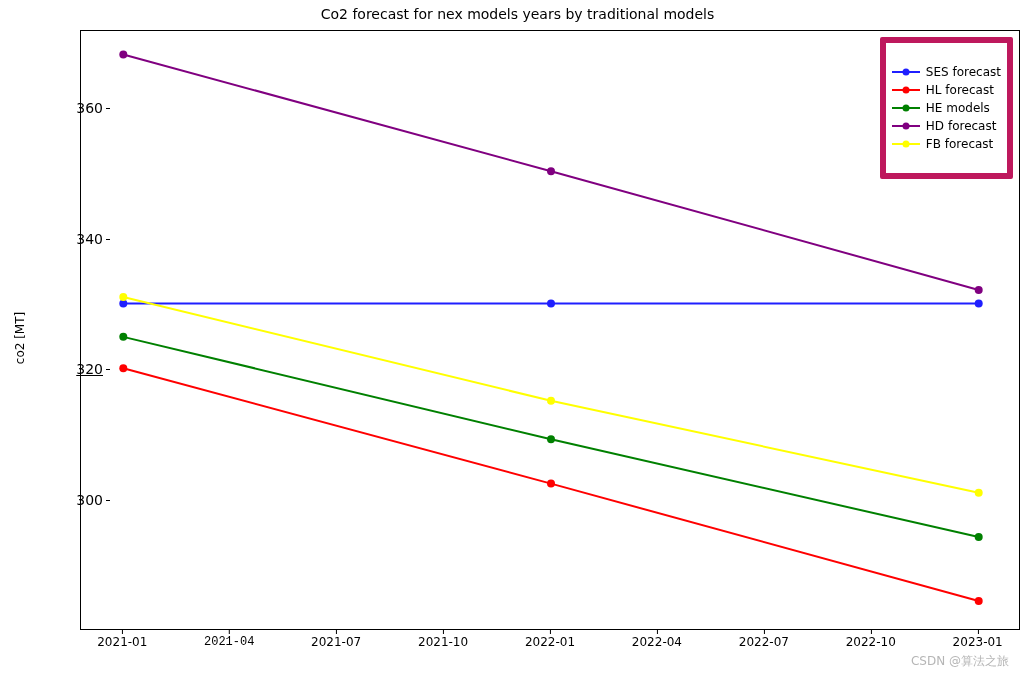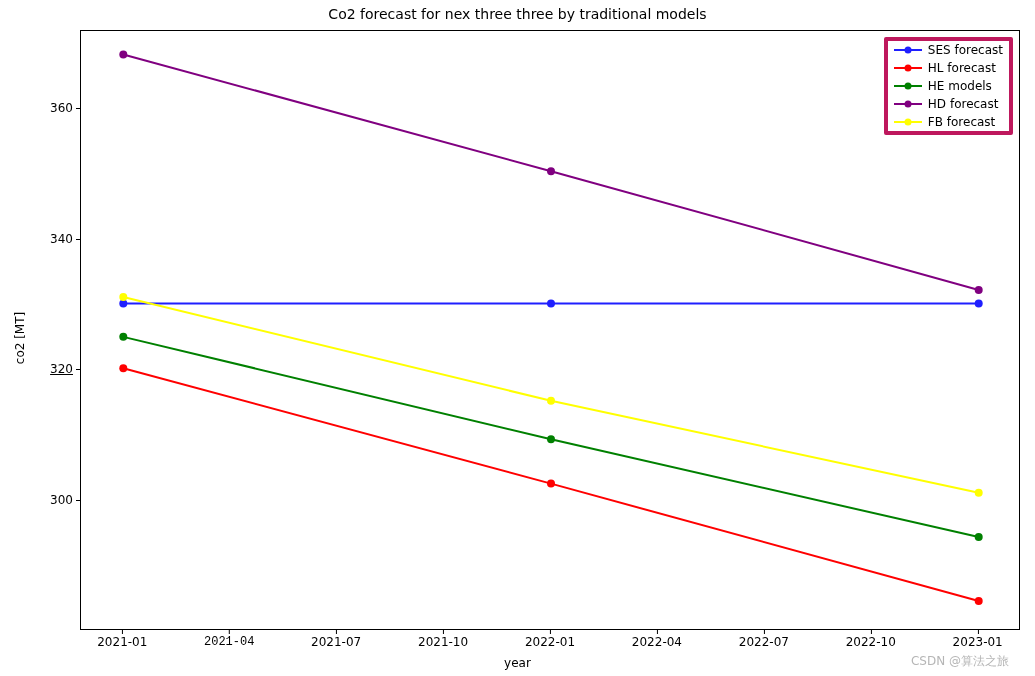--- a/index.html
+++ b/index.html
@@ -36,23 +36,23 @@
   }
   .plot-area svg {
     position: absolute;
     left: 0; top: 0;
     width: 100%;
     height: 100%;
     overflow: visible;
   }
   .ytick {
     position: absolute;
-    right: 962px;
+    right: 932px;
     transform: translateY(-50%);
-    font-size: 12px;
+    font-size: 14px;
     text-align: right;
     width: 60px;
   }
   .ytick .tickmark {
     position: absolute;
     right: -7px;
     top: 50%;
     width: 4px;
     height: 1px;
     background: #000;
@@ -86,23 +86,23 @@
     left: 20px;
     top: 50%;
     transform: translate(-50%, -50%) rotate(-90deg);
     font-size: 12px;
     white-space: nowrap;
   }
   .legend {
     position: absolute;
     right: 6px;
     top: 6px;
-    border: 4px solid #be185d;
+    border: 6px solid #be185d;
     background: #ffffff;
-    padding: 0 6px;
+    padding: 20px 6px;
     font-size: 12px;
     border-radius: 2px;
   }
   .legend-row {
     display: flex;
     align-items: center;
     height: 18px;
   }
   .legend-line {
     width: 28px;
@@ -134,21 +134,21 @@
     font-size: 12px;
     color: rgba(120,120,120,0.55);
     pointer-events: none;
   }
 </style>
 </head>
 <body>
 
 <div class="figure">
 
-  <div class="title">Co2 forecast for nex three three by traditional models</div>
+  <div class="title">Co2 forecast for nex models years by traditional models</div>
 
   <div class="ylabel">co2 [MT]</div>
 
   <div class="plot-area">
     <svg id="plot-svg">
         <path d="M42.3,272.608695652174 L470,272.608695652174 L897.7,272.608695652174" stroke="#1f1fff" stroke-width="2" fill="none"></path>
         <circle cx="42.3" cy="272.608695652174" r="4" fill="#1f1fff"></circle>
         <circle cx="470" cy="272.608695652174" r="4" fill="#1f1fff"></circle>
         <circle cx="897.7" cy="272.608695652174" r="4" fill="#1f1fff"></circle>
         <path d="M42.3,337.1739130434782 L470,452.60869565217376 L897.7,569.9999999999999" stroke="#ff0000" stroke-width="2" fill="none"></path>
@@ -218,16 +218,15 @@
       <div class="xtick" style="left: 229.225px; font-family: Liberation Mono, monospace;">2021-04<div class="tickmark"></div></div>
       <div class="xtick" style="left: 336.15px;">2021-07<div class="tickmark"></div></div>
       <div class="xtick" style="left: 443.075px;">2021-10<div class="tickmark"></div></div>
       <div class="xtick" style="left: 550px;">2022-01<div class="tickmark"></div></div>
       <div class="xtick" style="left: 656.925px;">2022-04<div class="tickmark"></div></div>
       <div class="xtick" style="left: 763.85px;">2022-07<div class="tickmark"></div></div>
       <div class="xtick" style="left: 870.775px;">2022-10<div class="tickmark"></div></div>
       <div class="xtick" style="left: 977.7px;">2023-01<div class="tickmark"></div></div>
     </div>
 
-  <div class="xlabel">year</div>
 
   <div class="watermark">CSDN @算法之旅</div>
 </div>
 
 </body></html>

